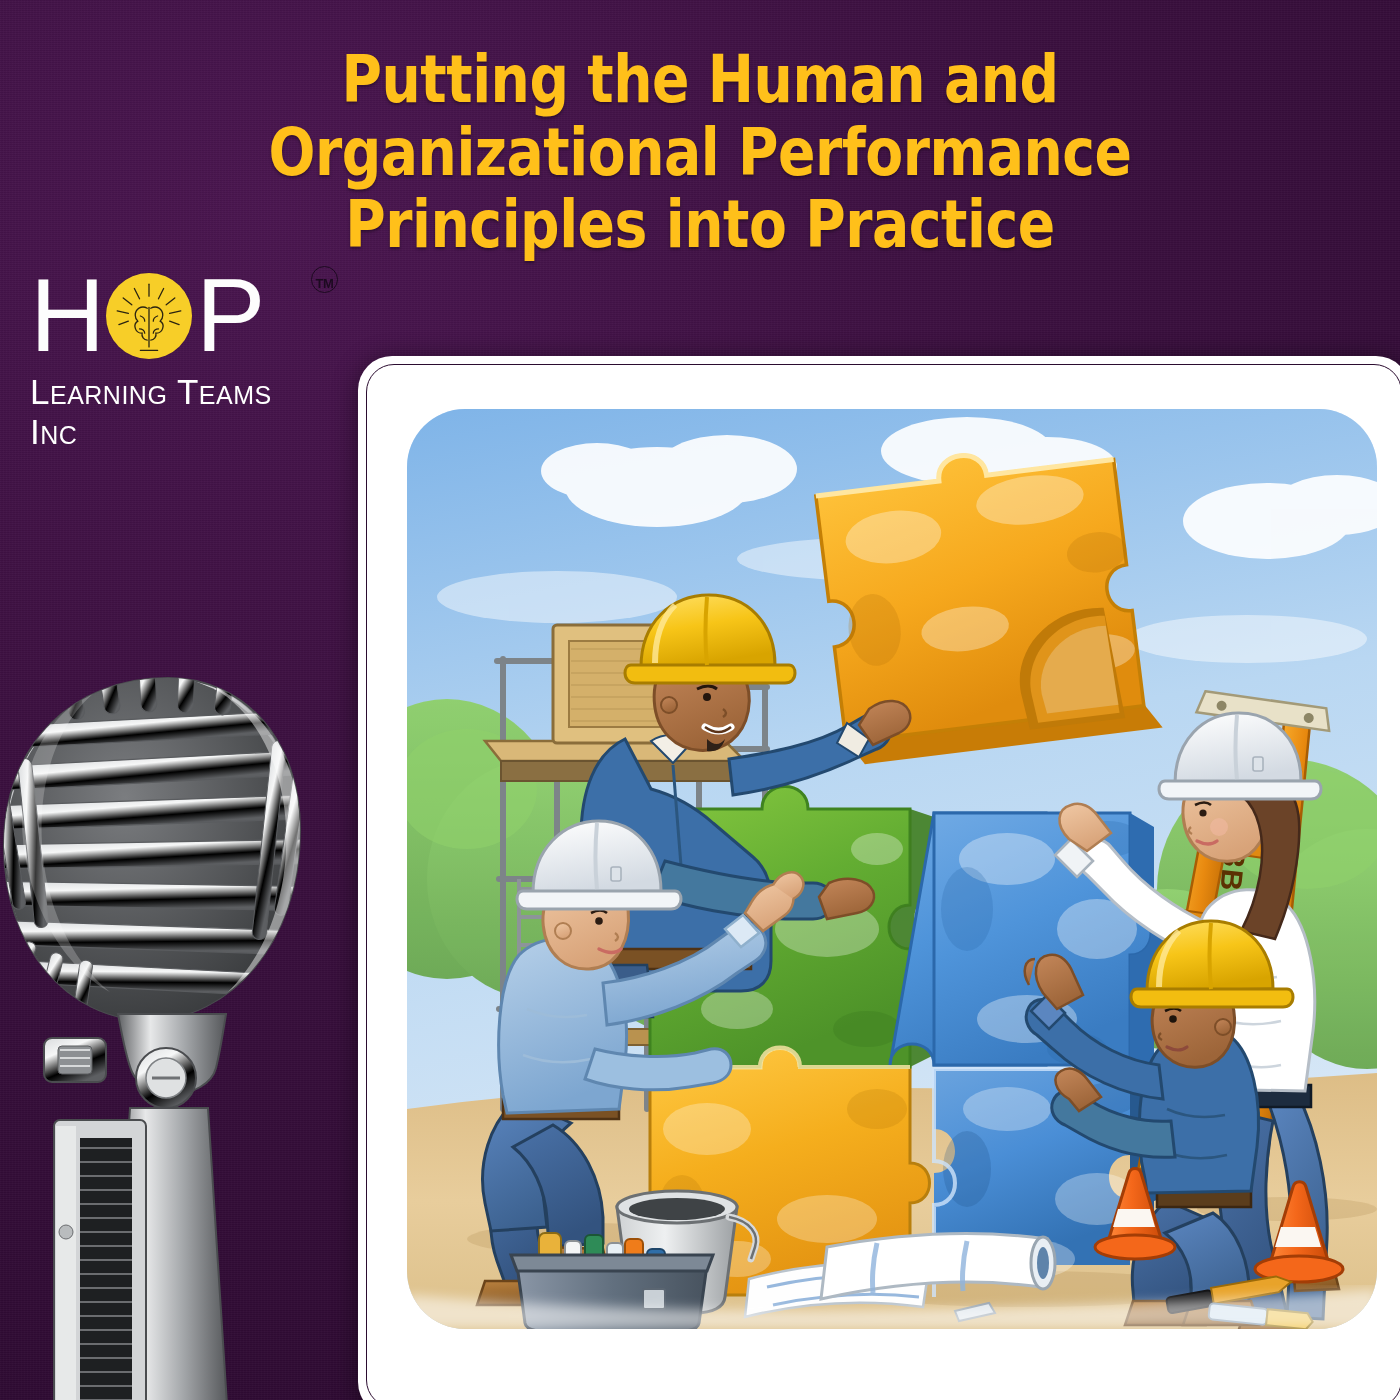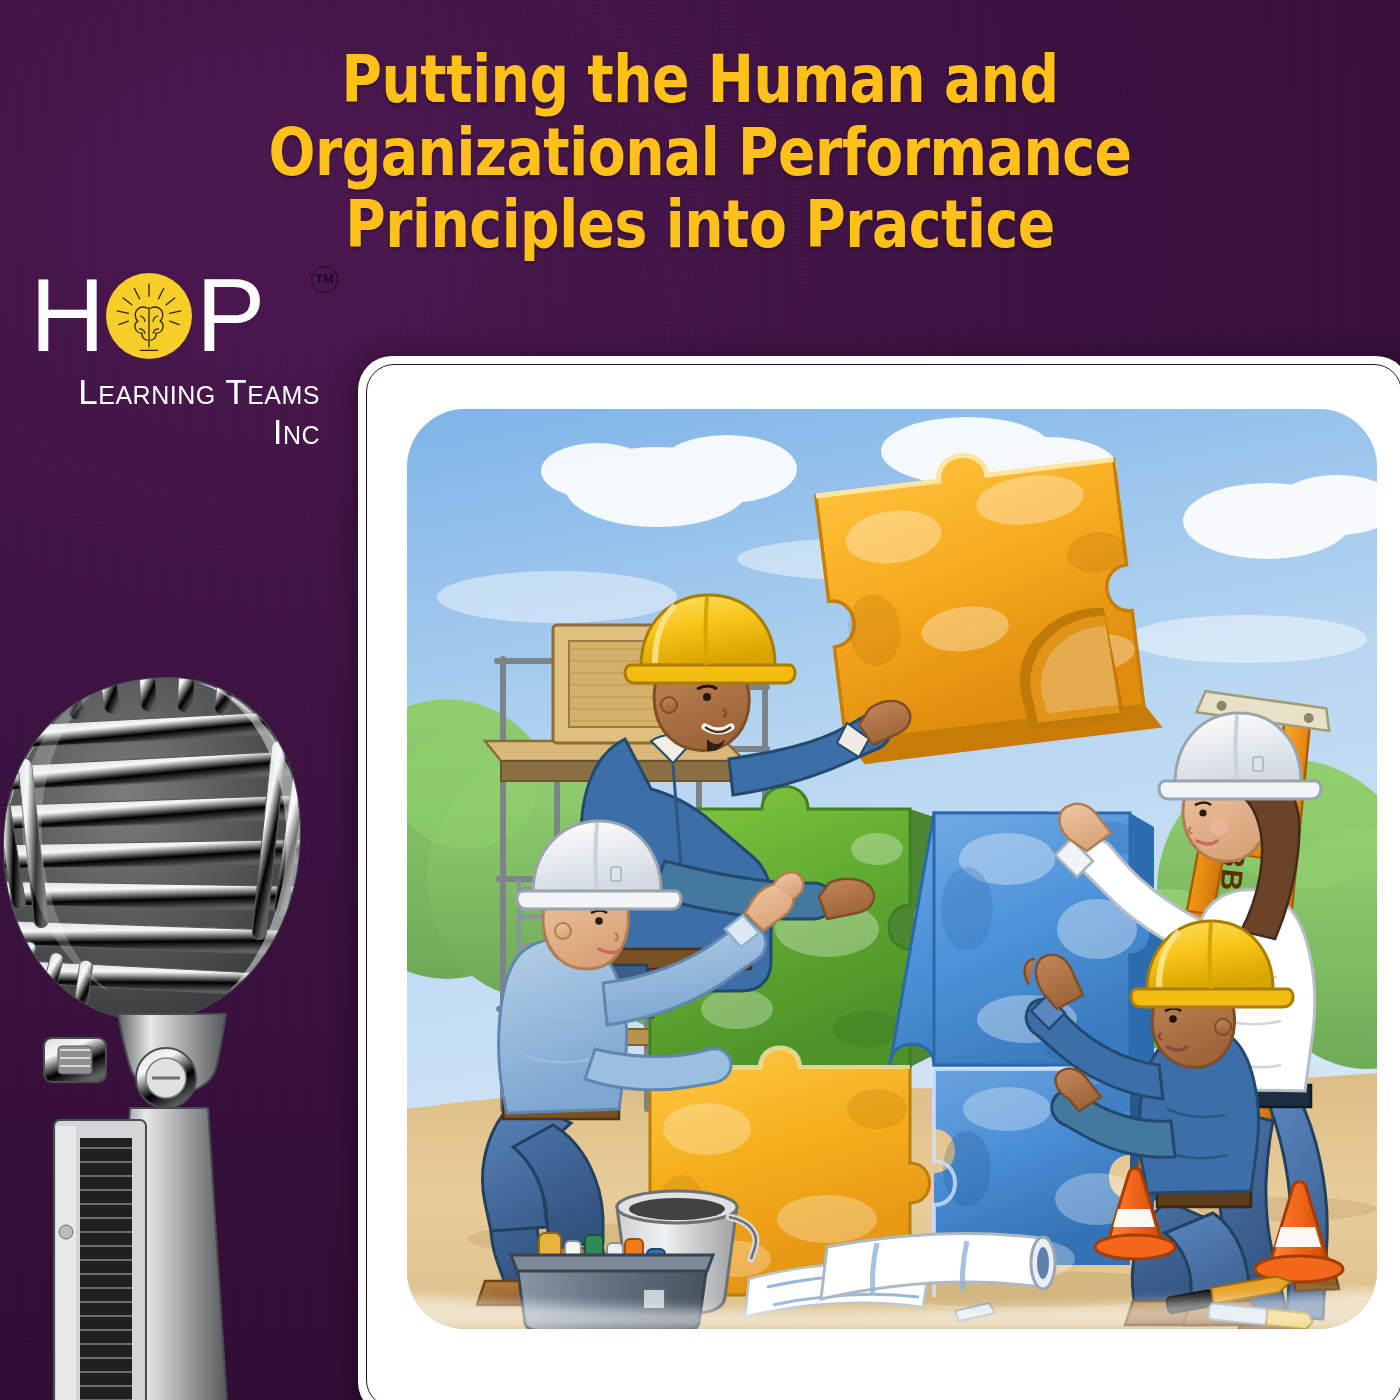--- a/index.html
+++ b/index.html
@@ -54,30 +54,30 @@
   .bulb {
     position:relative; width:86px; height:86px; border-radius:50%;
     background:#f7ce28; flex:0 0 auto; margin:0 1px;
     box-shadow:0 0 0 1px rgba(0,0,0,.05);
   }
   .bulb svg { position:absolute; inset:0; width:100%; height:100%; }
   .tm {
     position:absolute; right:-8px; top:-2px;
     color:#1c0a20; font-size:21px; font-weight:600;
     width:27px; height:27px; border:1.6px solid #1c0a20; border-radius:50%;
-    display:flex; align-items:center; justify-content:center;
+    display:flex; align-items:flex-end; justify-content:center;
     font-family:"Liberation Sans",sans-serif;
   }
   .tm span { font-size:13px; letter-spacing:-.5px; transform:translateY(-1px); }
   #logo .sub1 {
     color:#fff; font-size:25px; letter-spacing:5.5px; text-align:center;
     width:272px; margin-top:6px; font-weight:400;
   }
   #logo .sub2 {
-    color:#fff; font-size:35px; text-align:right; width:290px;
+    color:#fff; font-size:35px; text-align:left; width:290px;
     margin-top:8px; font-weight:400; letter-spacing:.5px;
     font-variant:small-caps;
   }
 
   
   #mic { position:absolute; left:-30px; top:640px; width:380px; height:780px; z-index:5; }
   #mic svg { width:100%; height:100%; display:block; }
 
   
   #frame {

